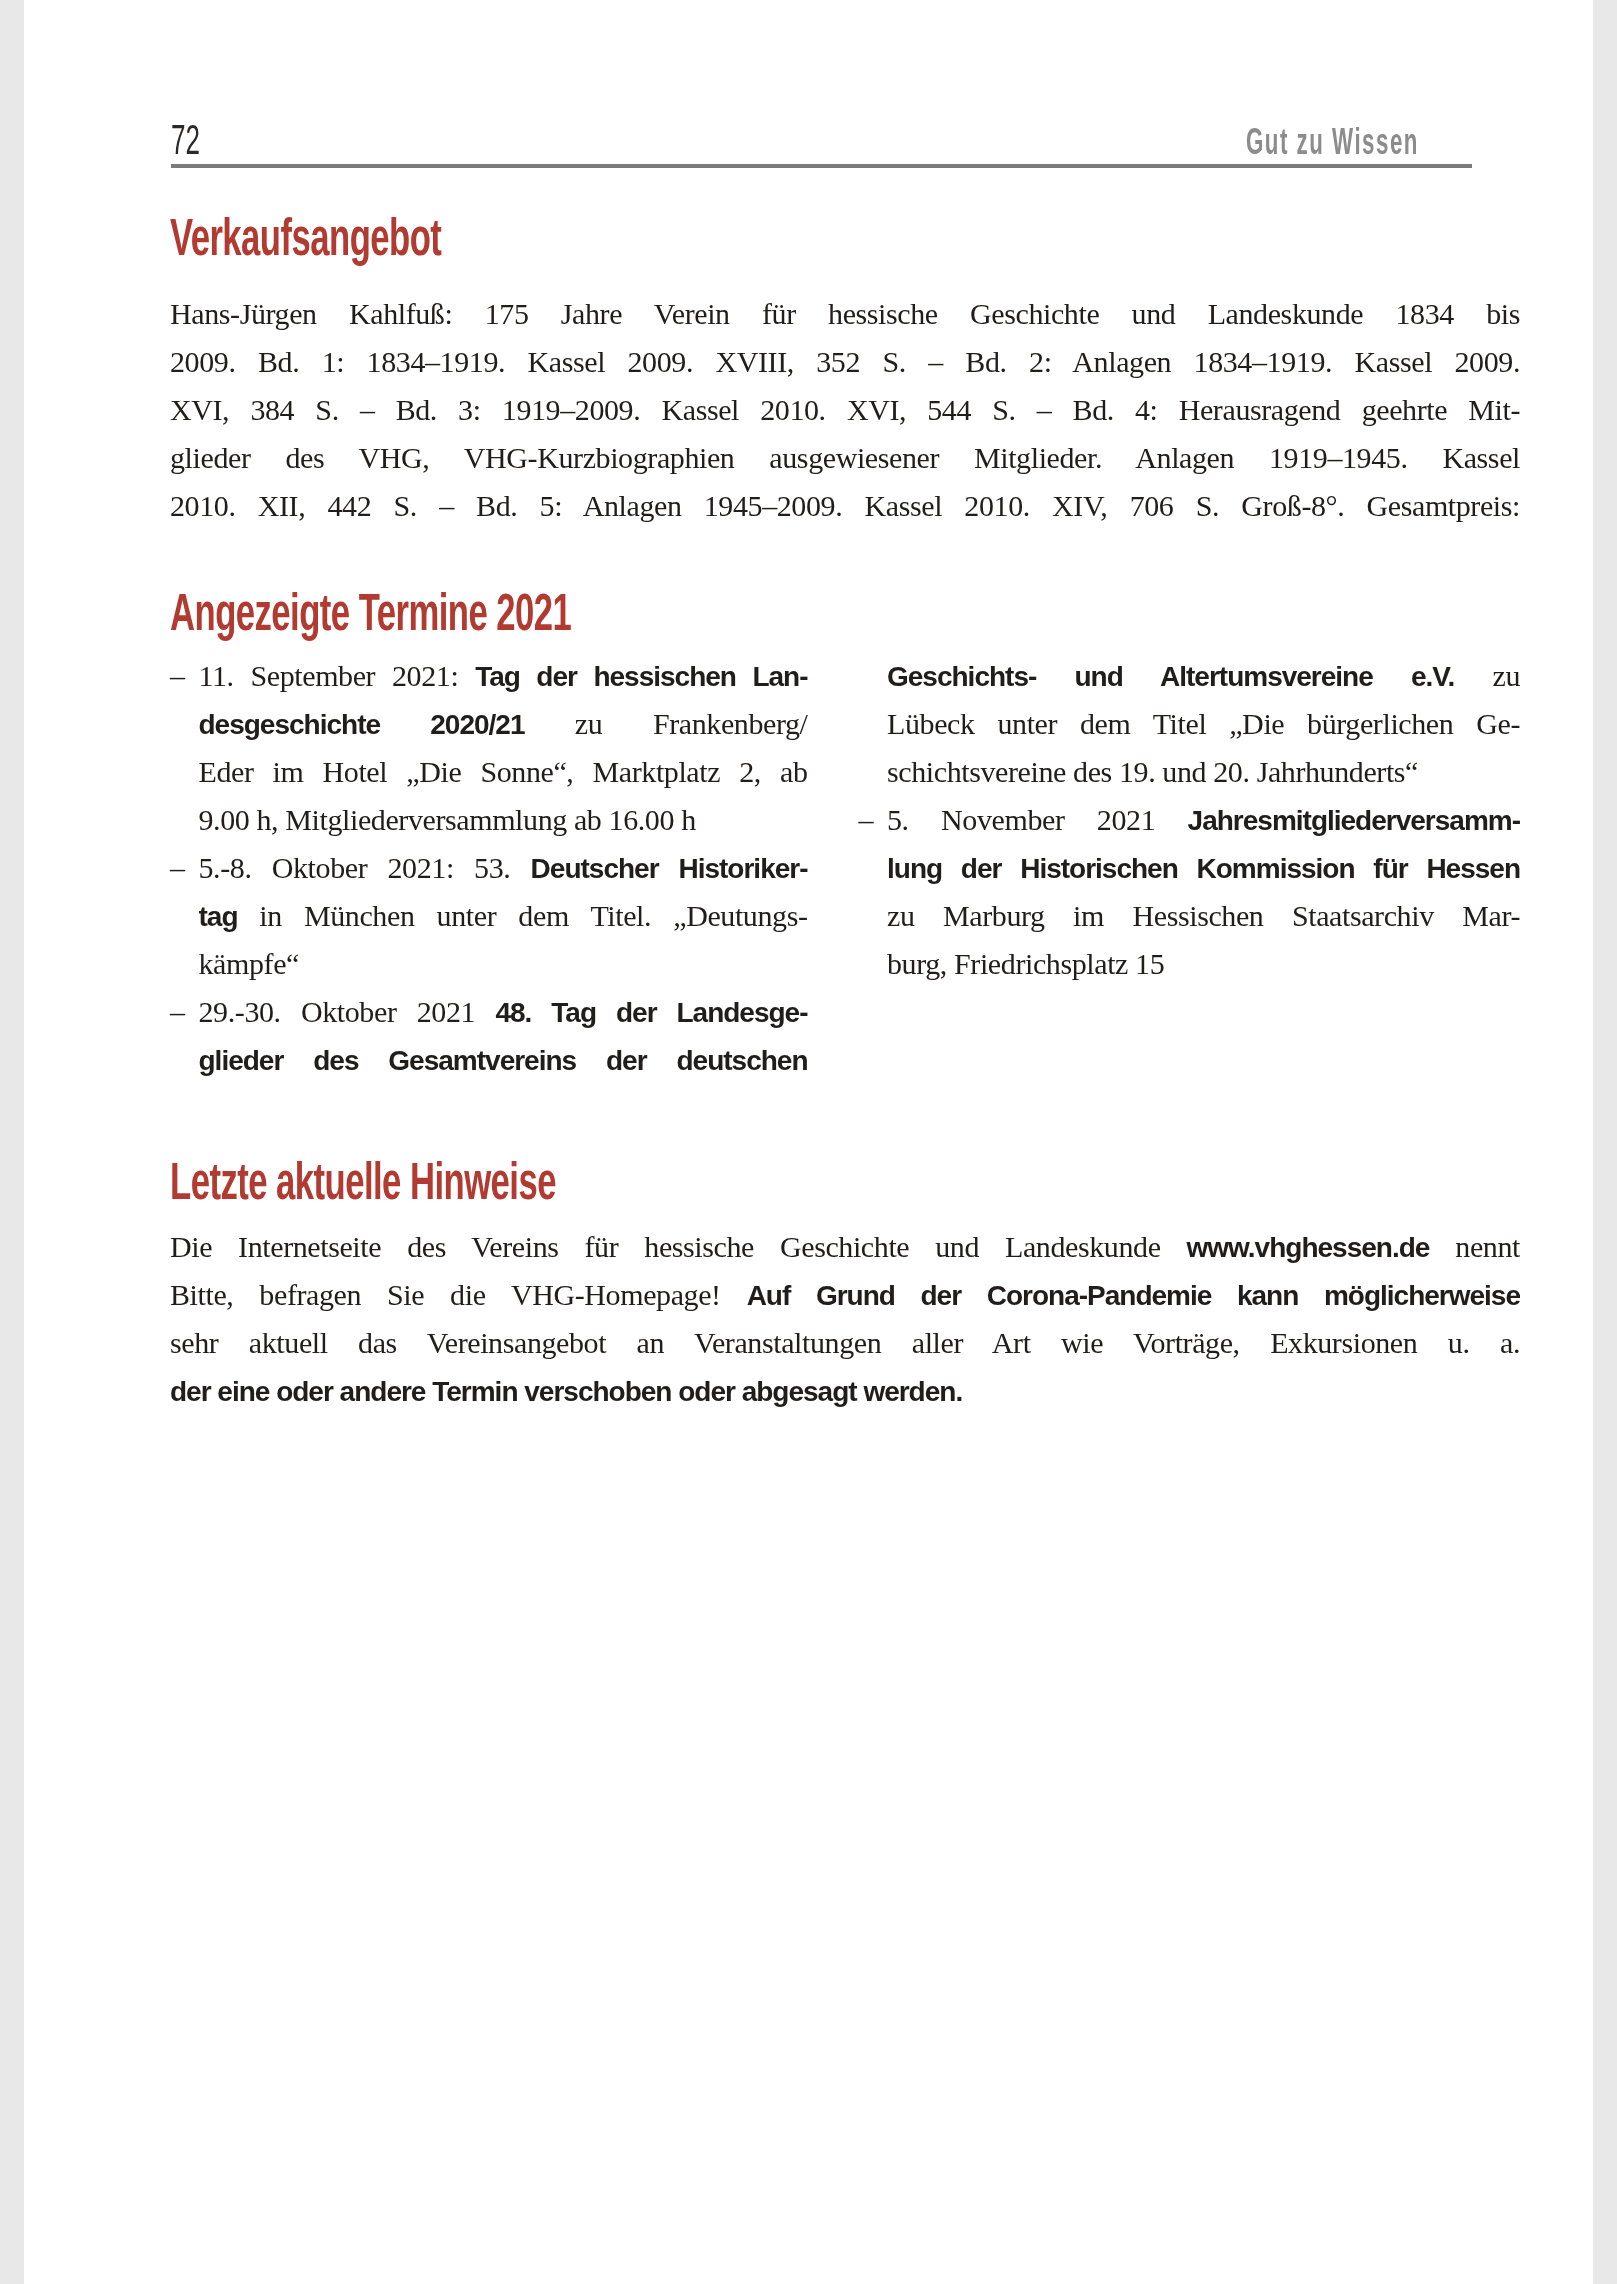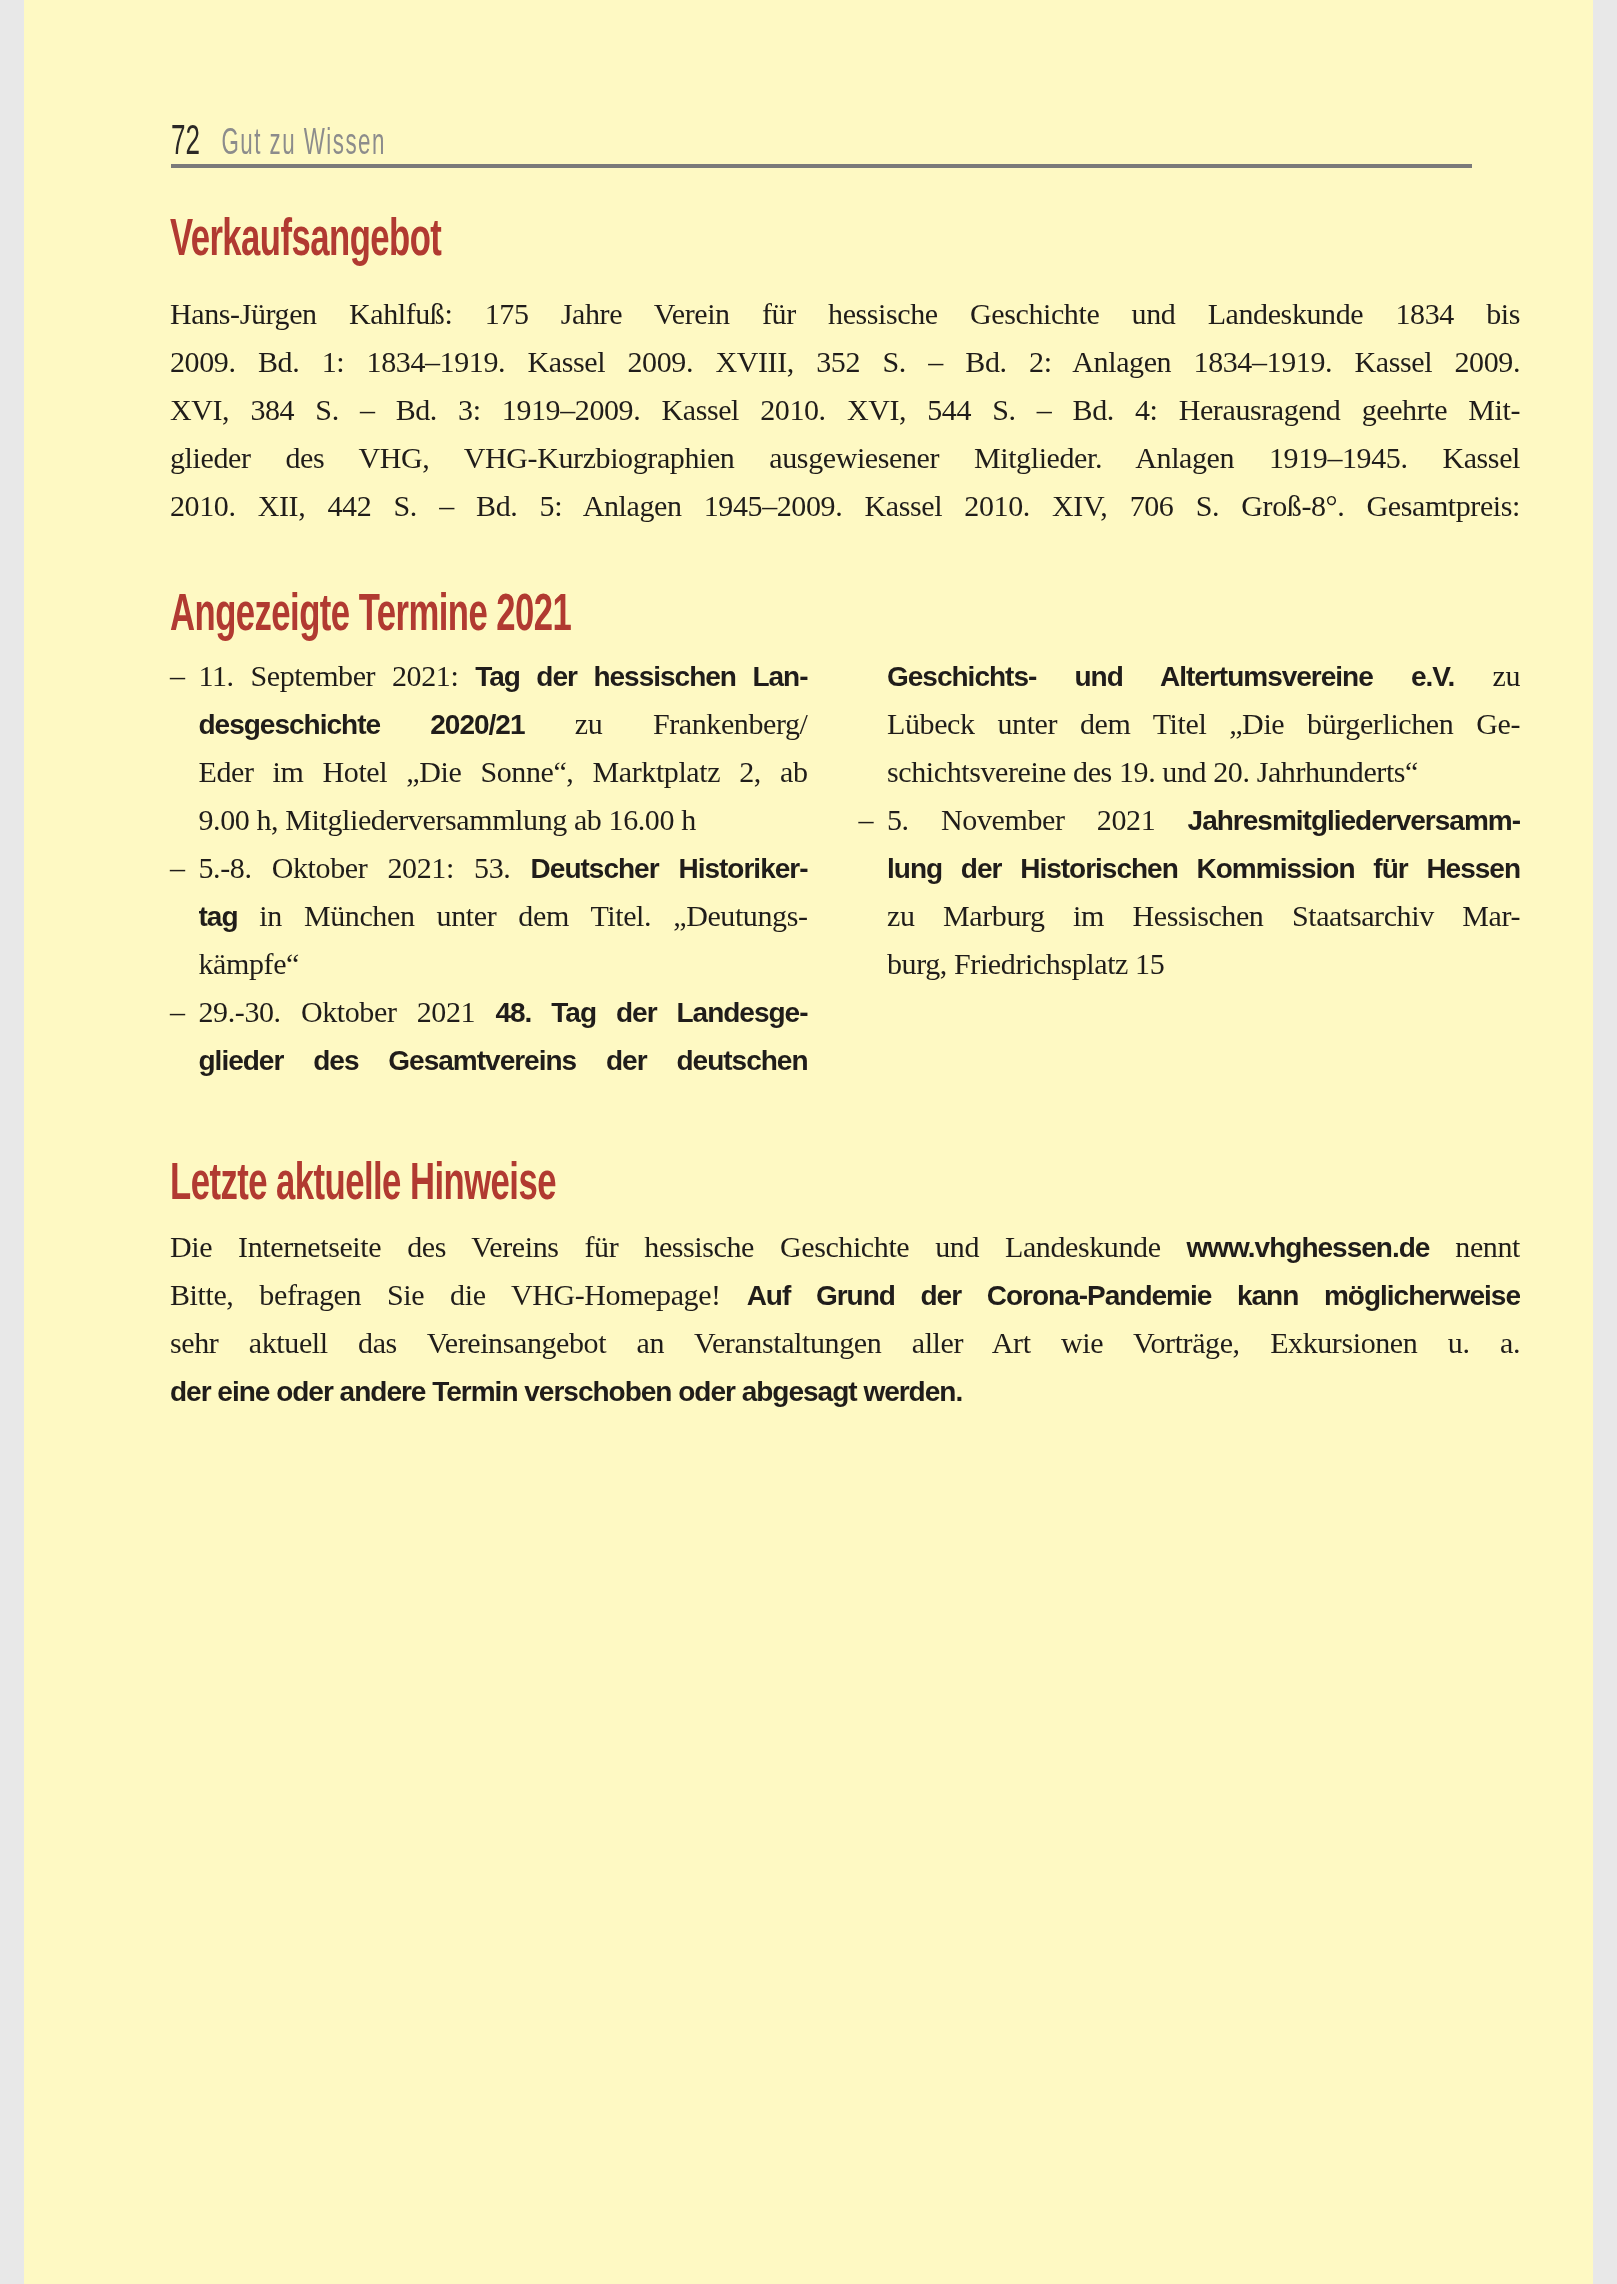--- a/index.html
+++ b/index.html
@@ -1,28 +1,28 @@
 <!DOCTYPE html>
 <html style="font-size:13px"><head>
 <meta charset="utf-8">
 <style>
   html,body { margin:0; padding:0; background:#e8e8e8; }
   .page {
     position:relative; width:1569px; height:2284px; margin:0 auto;
-    background:#fef9c3; overflow:hidden;
+    background:#ffffff; overflow:hidden;
     font-family:"Liberation Serif", serif; color:#201d1a;
   }
   
   .pagenum {
     position:absolute; left:147px; top:119px;
     font-family:"Liberation Sans", sans-serif; font-size:42px; line-height:1;
     color:#2b2926; transform:scaleX(0.62); transform-origin:left top;
     white-space:nowrap;
   }
-  .runhead-wrap { position:absolute; left:147px; right:121px; top:124px; text-align:left; }
+  .runhead-wrap { position:absolute; left:147px; right:121px; top:124px; text-align:right;font-weight:bold; }
   .runhead {
     display:inline-block;
     font-family:"Liberation Sans", sans-serif; font-size:36px; line-height:1;
     color:#8c8c8c; letter-spacing:2.4px; transform:scaleX(0.62); transform-origin:center top;
     white-space:nowrap;
   }
   .rule { position:absolute; left:147px; right:121px; top:164px; height:4.1px; background:#7a7a7a; }
 
   .content { position:absolute; left:146px; top:212px; width:1350px; }
 

